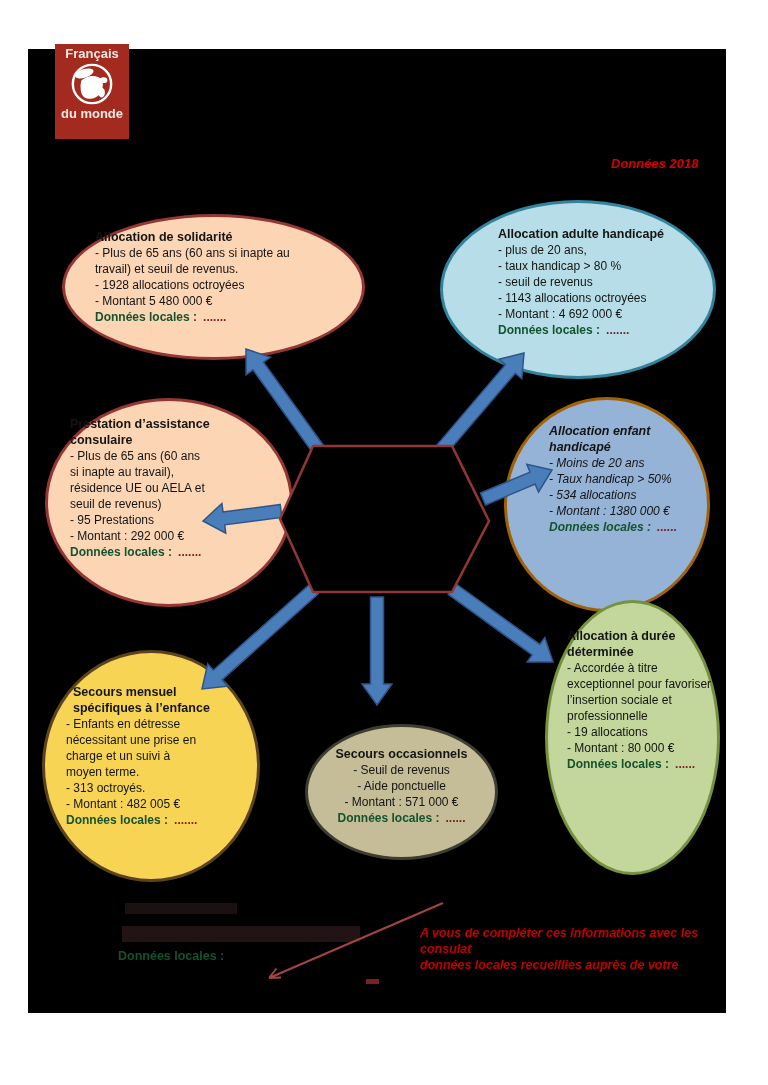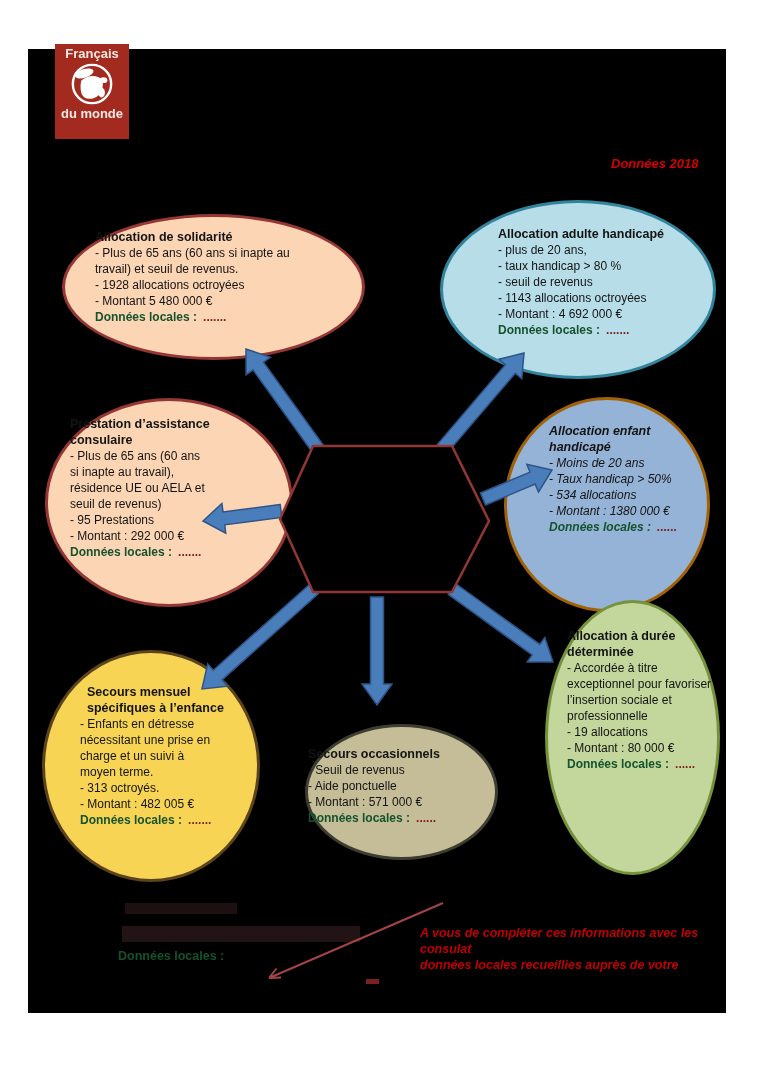--- a/index.html
+++ b/index.html
@@ -25,22 +25,22 @@
   .b3{left:45px;top:398px;width:248px;height:209px;background:#fcd5b4;border:3px solid #943634;}
   .b4{left:504px;top:397px;width:206px;height:215px;background:#95b3d7;border:3px solid #a16207;font-style:italic;}
   .b5{left:42px;top:650px;width:218px;height:232px;background:#f8d455;border:3px solid #5b431d;}
   .b6{left:305px;top:724px;width:193px;height:136px;background:#c4bd97;border:3px solid #3e3d32;}
   .b7{left:545px;top:600px;width:175px;height:275px;background:#c3d69b;border:3px solid #76923c;}
   .btx{position:absolute;font-size:12px;line-height:16px;color:#141414;white-space:nowrap;}
   .b1 .btx{left:30px;top:12px;}
   .b2 .btx{left:55px;top:23px;}
   .b3 .btx{left:22px;top:15px;}
   .b4 .btx{left:42px;top:23px;}
-  .b5 .btx{left:35px;top:31px;}
-  .b6 .btx{left:0;right:0;top:19px;text-align:left;}
+  .b5 .btx{left:21px;top:31px;}
+  .b6 .btx{left:0;right:0;top:19px;text-align:center;}
   .b7 .btx{left:19px;top:25px;}
   .btitle{font-weight:bold;font-size:12.5px;}
   .b5 .btitle{padding-left:7px;}
   .red{color:#14532d;font-weight:bold;}
   .dots{color:#7d1f1f;font-weight:bold;padding-left:6px;}
   
   #overlay{position:absolute;left:0;top:0;width:768px;height:1085px;z-index:5;pointer-events:none;}
   .conn{fill:#4a7ebb;stroke:#2e5488;stroke-width:1.5px;}
   .hex{fill:#000000;stroke:#943634;stroke-width:2.5px;}
   .note-arrow{fill:none;stroke:#a34444;stroke-width:2px;}

